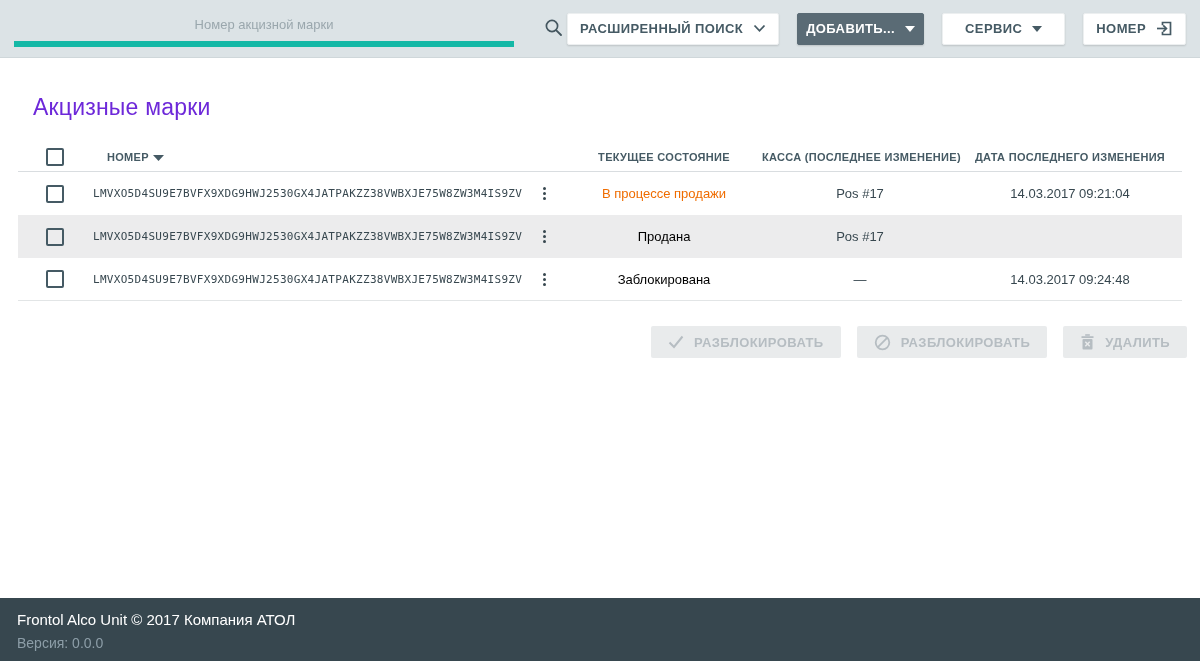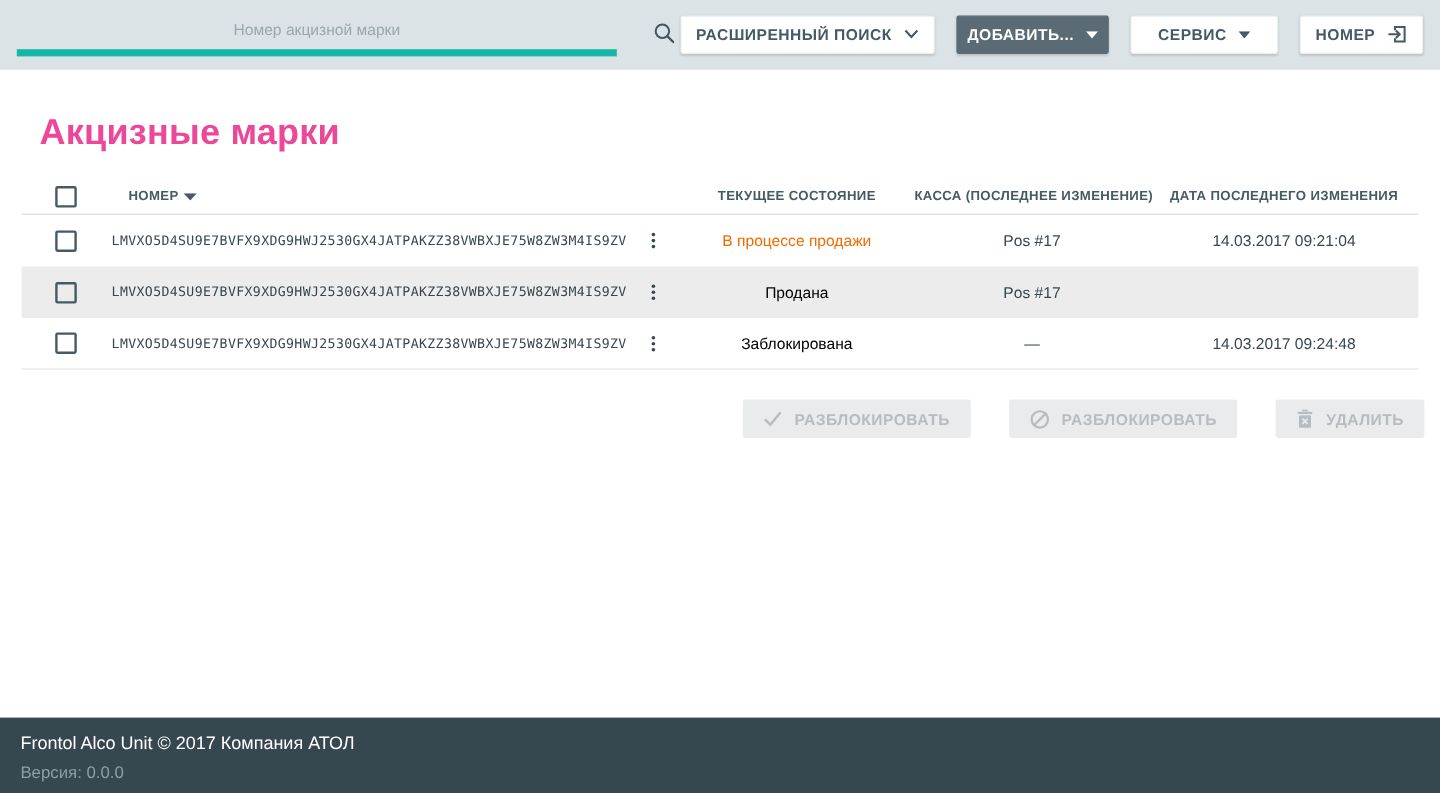--- a/index.html
+++ b/index.html
@@ -42,21 +42,21 @@
     padding:0 12px; cursor:pointer;
     box-shadow:0 1px 2px rgba(0,0,0,.14);
     white-space:nowrap;
   }
   .tb-btn.dark { background:#5a6b75; border-color:#5a6b75; color:#ffffff; padding:0 8px; }
   .tb-btn .icn { display:inline-flex; align-items:center; }
 
   
   .main { flex:1 1 auto; background:#ffffff; }
   .page-title {
-    font-size:30px; font-weight:700; color:#ec4899;
+    font-size:23px; font-weight:400; color:#6d28d9;
     margin:36px 0 0 33px; letter-spacing:.2px;
   }
 
   .table { margin:21px 18px 0 18px; }
   .grid-row {
     display:grid;
     grid-template-columns:74px 1fr 44px 196px 196px 224px;
     align-items:center;
   }
   .thead { height:30px; border-bottom:1px solid #d9dde0; }
@@ -80,21 +80,21 @@
     font-size:11px; color:#37474f; letter-spacing:.3px;
     white-space:nowrap; overflow:hidden;
   }
   .cell-kebab { display:flex; justify-content:center; }
   .kebab { display:flex; flex-direction:column; gap:2px; padding:4px 6px; cursor:pointer; }
   .kebab i { width:3px; height:3px; border-radius:50%; background:#37474f; display:block; }
   .cell-state, .cell-kassa, .cell-date { font-size:13px; text-align:center; color:#37474f; }
 
   
   .actions {
-    display:flex; justify-content:flex-end; gap:32px;
+    display:flex; justify-content:flex-end; gap:16px;
     margin:25px 13px 0 0;
   }
   .act-btn {
     height:32px; border:none; border-radius:2px;
     background:#e9ebec; color:#b6bdc2;
     font-family:"Liberation Sans", sans-serif;
     font-size:13px; font-weight:bold; letter-spacing:.4px;
     display:inline-flex; align-items:center; gap:10px;
     padding:0 17px; cursor:default;
   }

